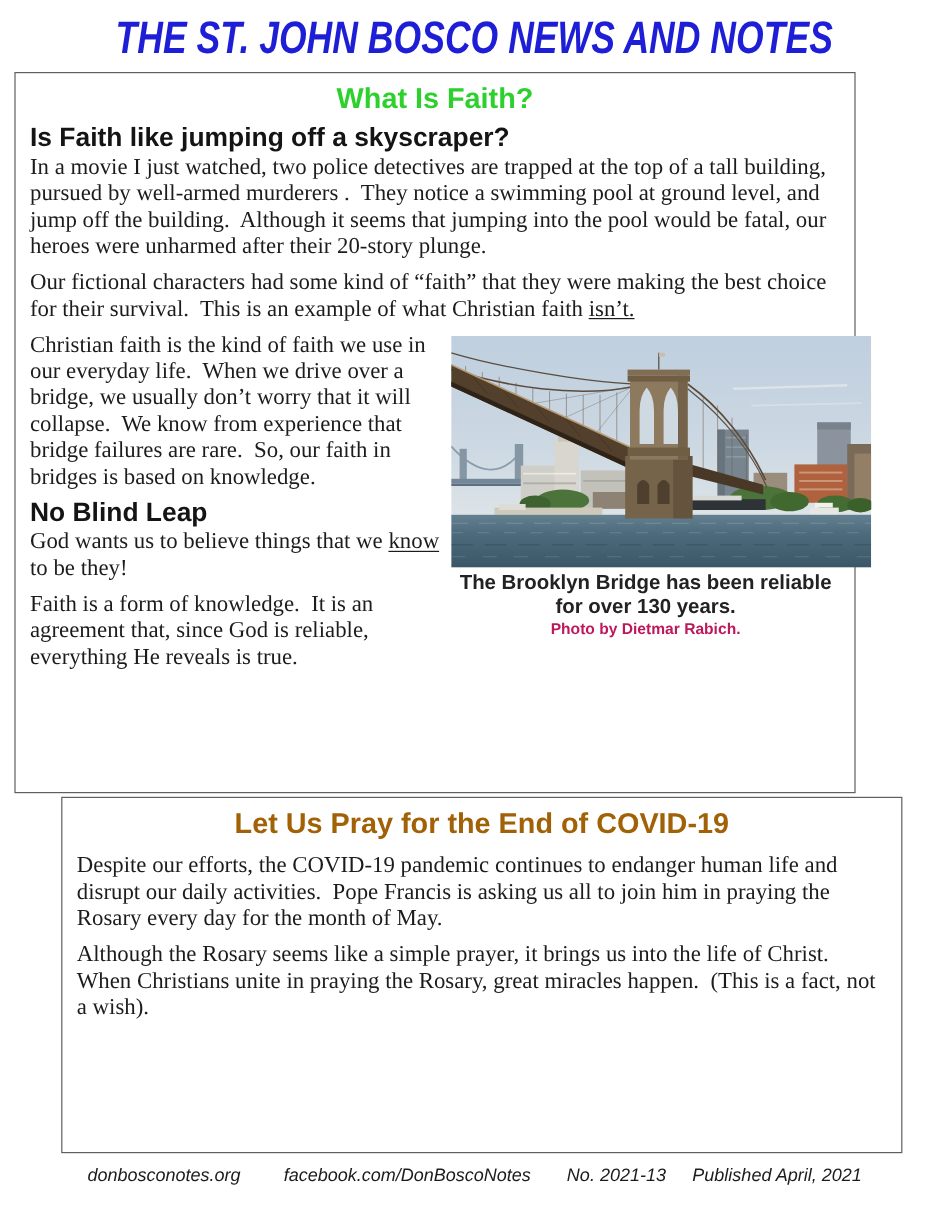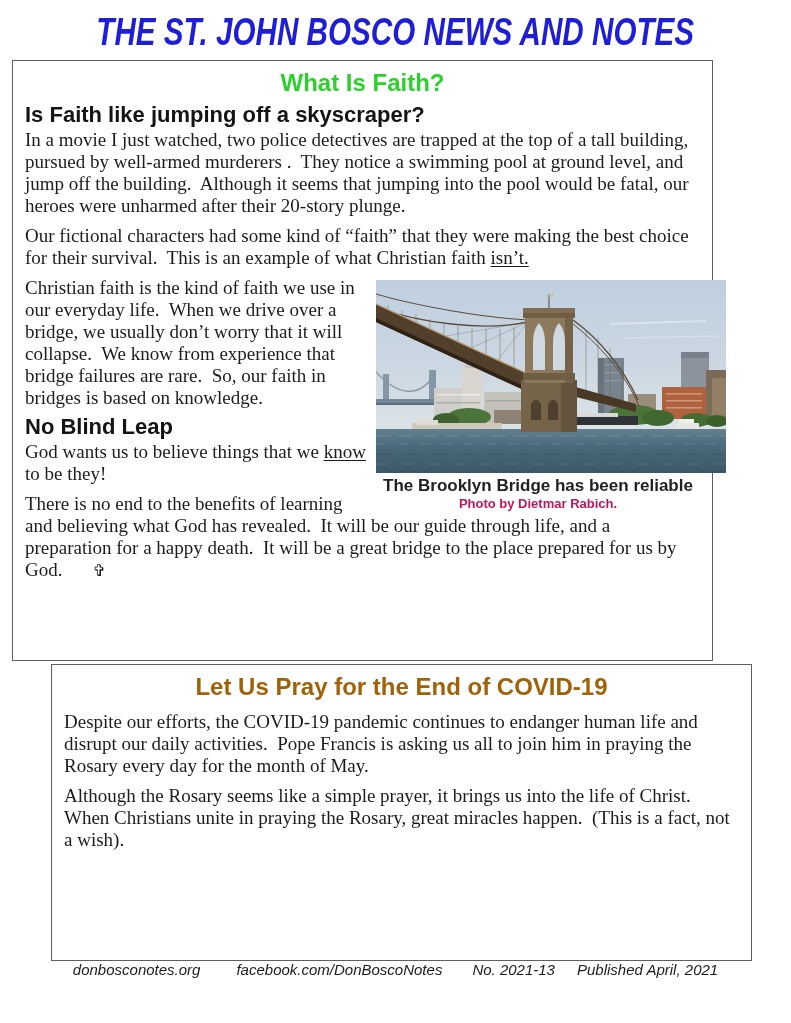--- a/index.html
+++ b/index.html
@@ -61,21 +61,21 @@
     font-weight: bold; font-size: 17px; line-height: 20px;
     color: #222; 
   }
   .cap-first { margin-top: 3px; }
   .credit {
     font-family: "Liberation Sans", sans-serif;
     font-weight: bold; font-size: 13px; line-height: 16px;
     color: #be185d;
   }
   .page-footer {
-    margin-top: 0;
+    margin-top: 10px;
     display: flex; justify-content: center; align-items: baseline;
     font-family: "Liberation Sans", sans-serif;
     font-style: italic; font-size: 15px; color: #1c1c1c;
   }
   .page-footer .gap1 { margin-left: 36px; }
   .page-footer .gap2 { margin-left: 30px; }
   .page-footer .gap3 { margin-left: 22px; }
 </style>
 </head>
 <body>
@@ -213,27 +213,28 @@
       <rect x="189" y="33" width="8" height="70" fill="#74624a"></rect>
       <path d="M157,90 L157,62 Q157,50 163,43 Q169,50 169,62 L169,90 Z" fill="#cfd9e2"></path>
       <path d="M177,90 L177,62 Q177,50 183,43 Q189,50 189,62 L189,90 Z" fill="#cfd9e2"></path>
       <rect x="147" y="33" width="52" height="5" fill="#6f5d44"></rect>
       <rect x="147" y="28" width="52" height="5" fill="#806d52"></rect>
       <rect x="147" y="93" width="52" height="7" fill="#6f5d44"></rect>
       <line x1="173" y1="28" x2="173" y2="14" stroke="#55483a" stroke-width="1"></line>
       <rect x="173" y="14" width="5" height="3" fill="#c8beab"></rect>
     </svg>
     <div class="cap cap-first">The Brooklyn Bridge has been reliable</div>
+    <div class="cap">for over 130 years.</div>
     <div class="credit">Photo by Dietmar Rabich.</div>
   </figure>
 
   <p class="body">Christian faith is the kind of faith we use in our everyday life.  When we drive over a bridge, we usually don’t worry that it will collapse.  We know from experience that bridge failures are rare.  So, our faith in bridges is based on knowledge.</p>
   <div class="subhead">No Blind Leap</div>
   <p class="body"><span>God wants us to believe things that we </span><span class="u">know</span><span> to be they!</span></p>
-  <p class="body"><span>There is no end to the benefits of learning and believing what God has revealed.  It will be our guide through life, and a preparation for a happy death.  It will be a great bridge to the place prepared for us by God.</span><span class="cross">✞</span></p>
+  <p class="body">Faith is a form of knowledge.  It is an agreement that, since God is reliable, everything He reveals is true.</p>
 </div>
 
 <div class="box box-covid">
   <div class="h-blue">Let Us Pray for the End of COVID-19</div>
   <p class="body">Despite our efforts, the COVID-19 pandemic continues to endanger human life and disrupt our daily activities.  Pope Francis is asking us all to join him in praying the Rosary every day for the month of May.</p>
   <p class="body">Although the Rosary seems like a simple prayer, it brings us into the life of Christ.  When Christians unite in praying the Rosary, great miracles happen.  (This is a fact, not a wish).</p>
 </div>
 
 <div class="page-footer">
   <span>donbosconotes.org</span>

